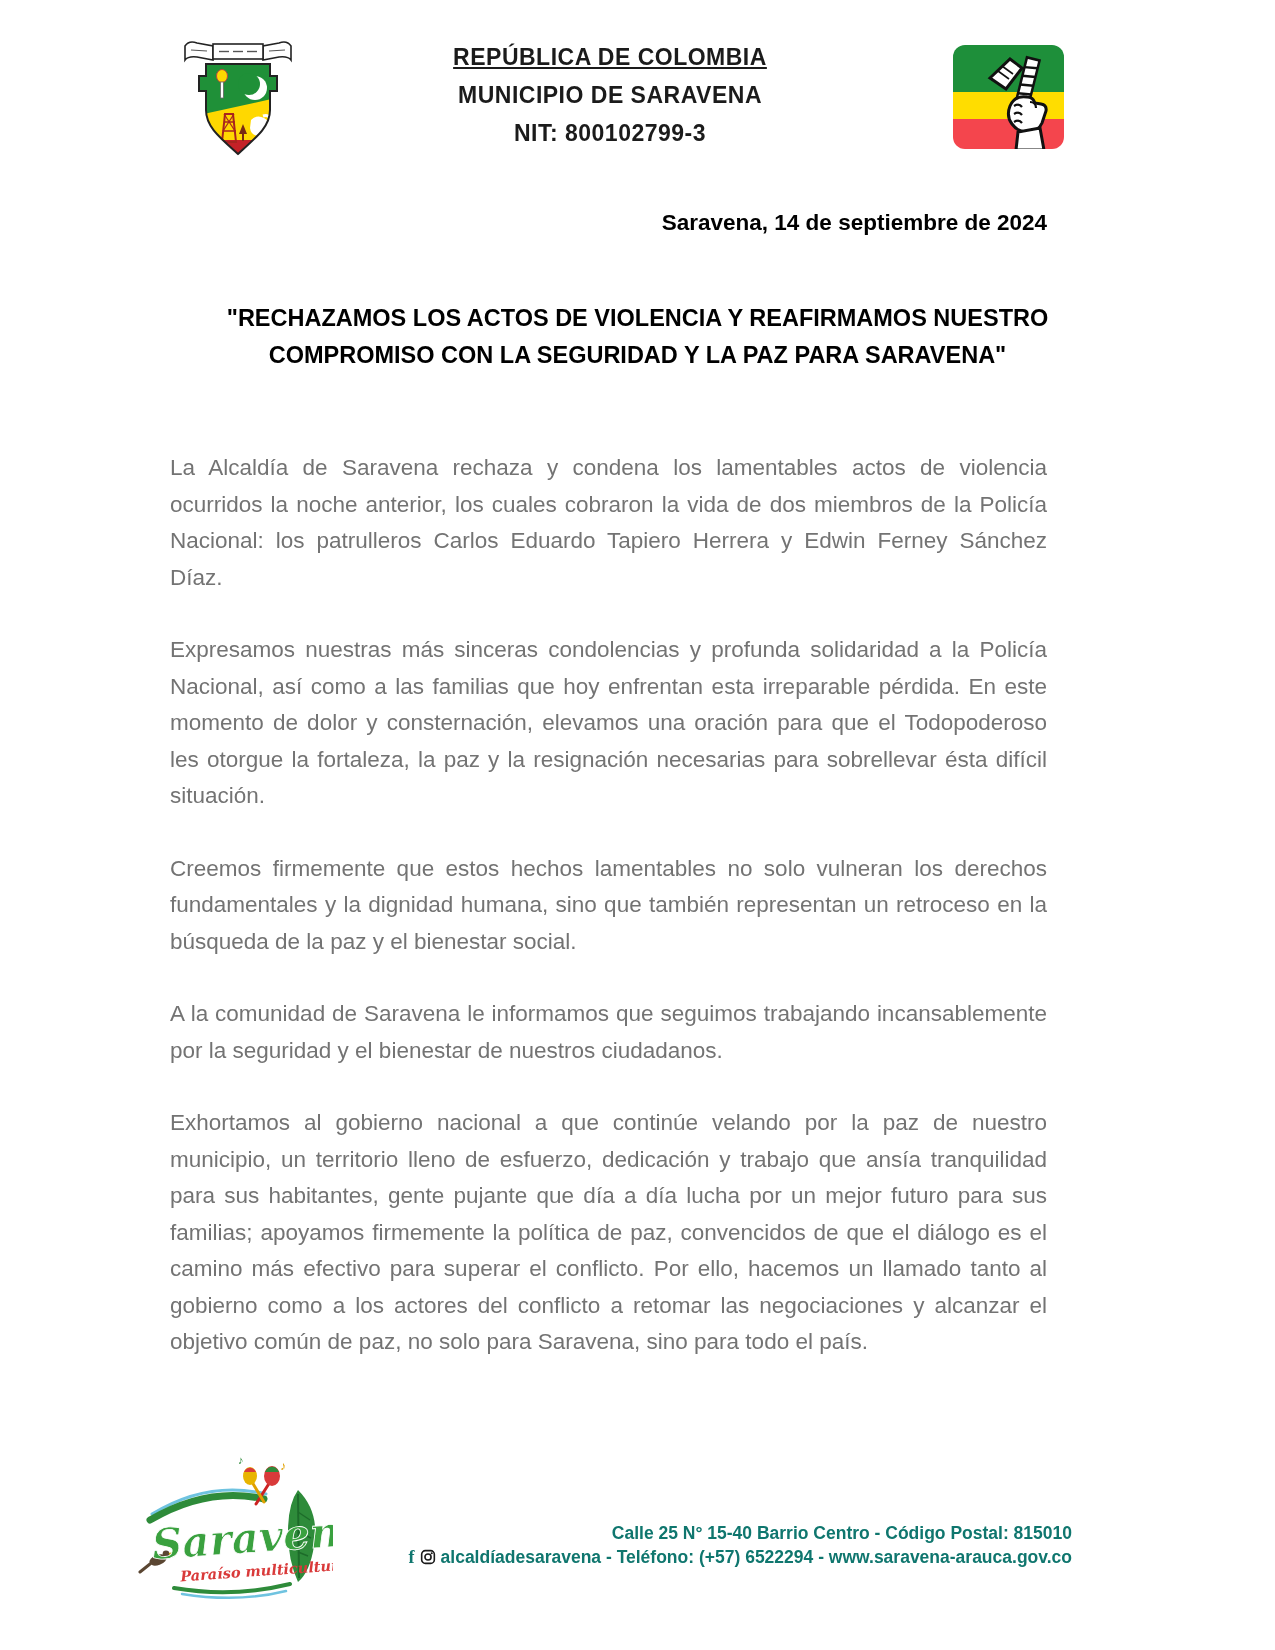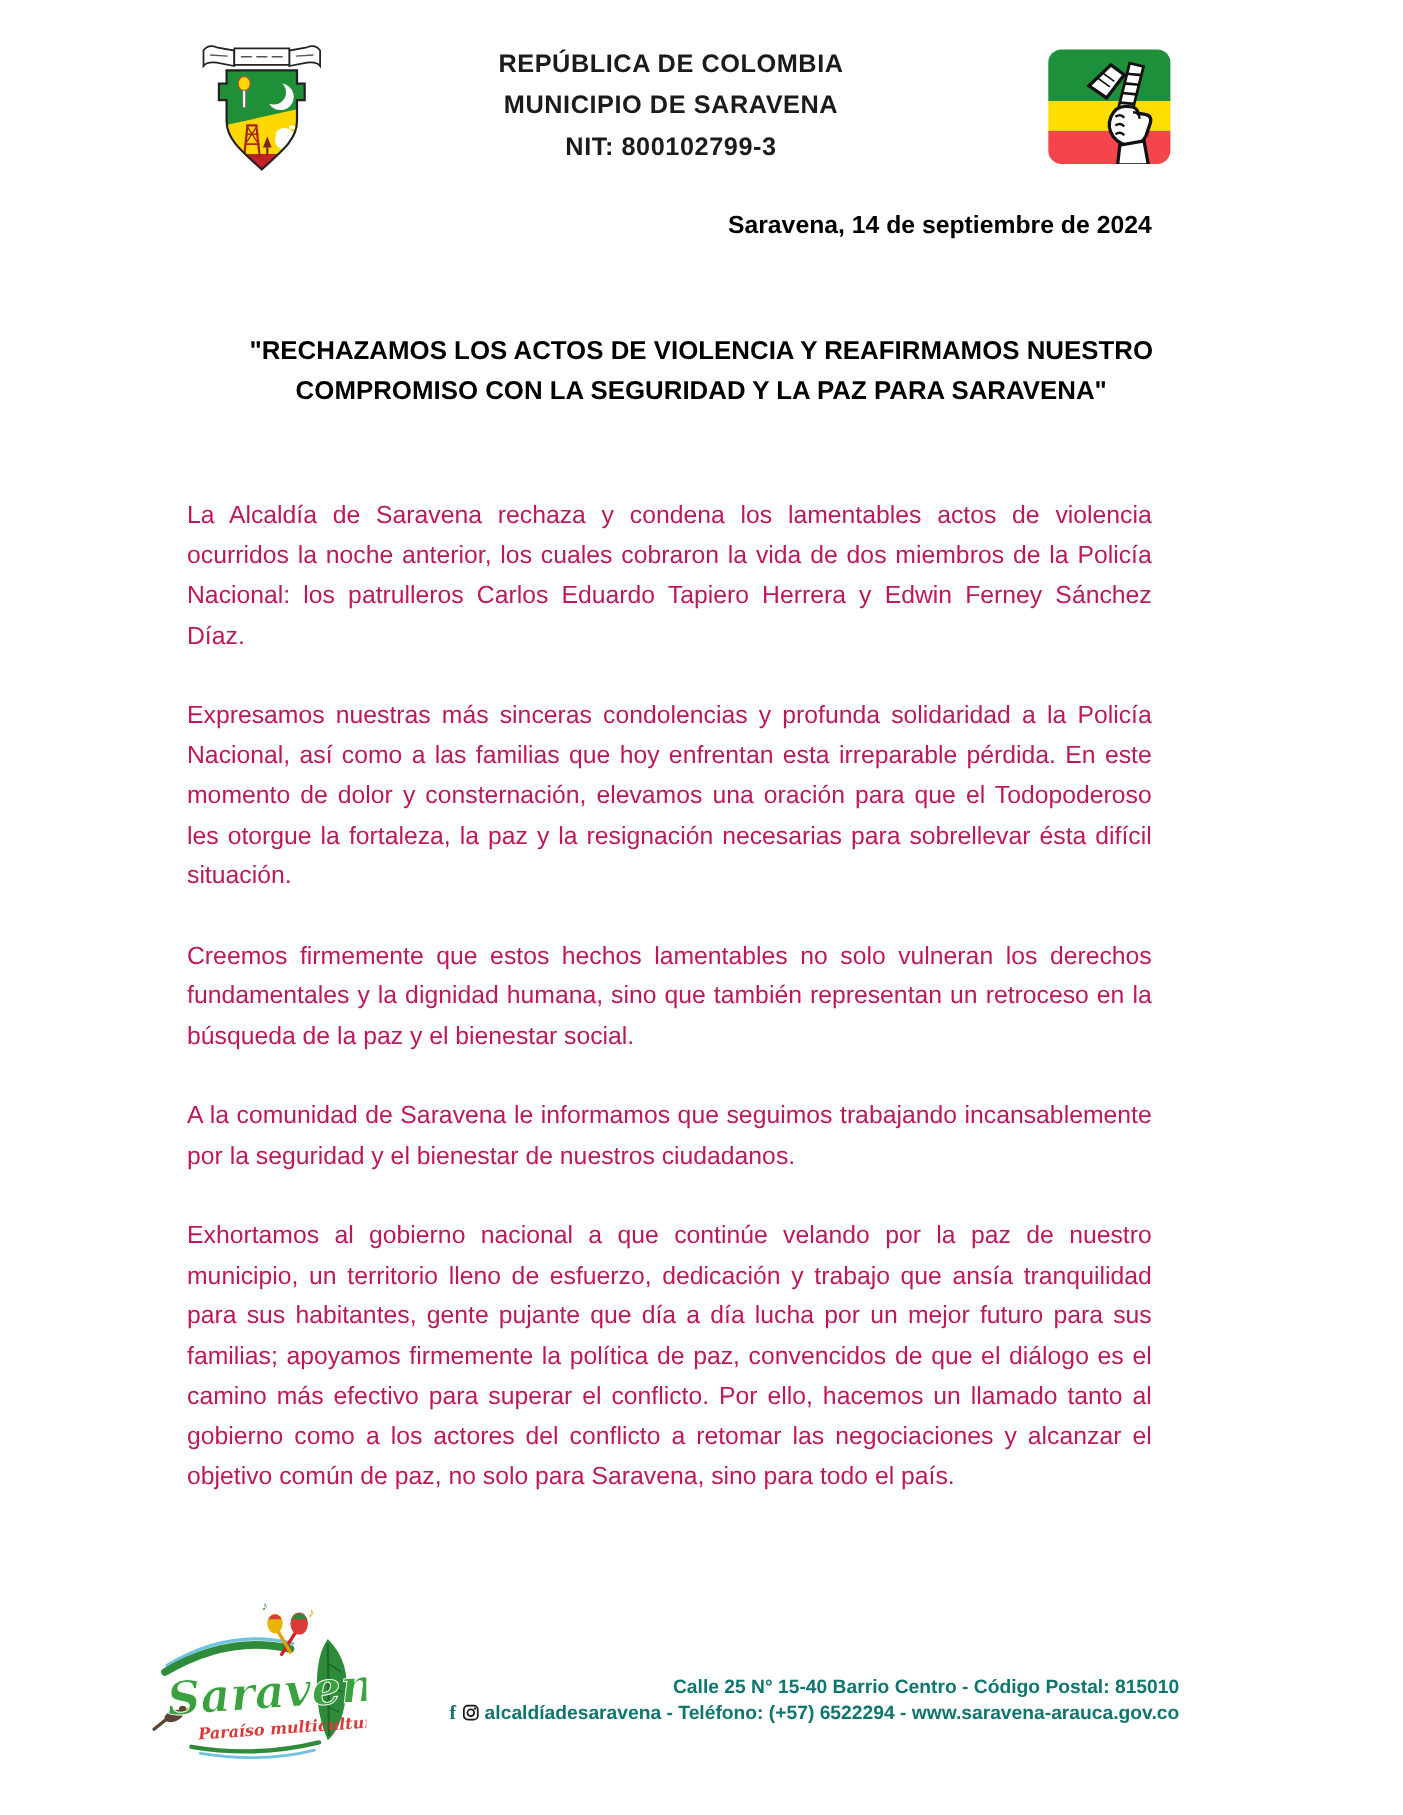--- a/index.html
+++ b/index.html
@@ -15,41 +15,41 @@
   }
 
   
   .coat-of-arms { position:absolute; left:175px; top:36px; width:126px; height:130px; }
   .header-textblock {
     position:absolute; left:380px; top:44px; width:460px;
     text-align:center; color:#1b1b1b;
     letter-spacing:0.5px;
     line-height:26px;
   }
-  .header-line-reg  { font-size:23px; font-weight:600; }
+  .header-line-reg  { font-size:23px; font-weight:600;text-decoration:underline; }
   .header-line-bold { font-size:23px; font-weight:800;margin-top:12px; }
   .flag-logo { position:absolute; left:952px; top:44px; width:113px; height:106px; }
 
   
   .date-line {
-    position:absolute; left:170px; top:192px; width:877px;
+    position:absolute; left:170px; top:210px; width:877px;
     text-align:right; font-weight:bold; font-size:22.5px; color:#000;
   }
 
   
   .doc-title-wrap { position:absolute; left:0; top:300px; width:100%; display:flex; justify-content:center; }
   .doc-title {
     width:900px; text-align:center;
     font-weight:bold; font-size:23.5px; line-height:37px; color:#000;
   }
 
   
   .body-text {
     position:absolute; left:170px; top:450px; width:877px;
-    font-size:22.5px; line-height:36.5px; text-align:justify; color:#be185d;
+    font-size:22.5px; line-height:36.5px; text-align:justify; color:#737373;
   }
   .body-text p { margin-bottom:36px; }
 
   
   .footer-logo { position:absolute; left:138px; top:1442px; width:195px; height:168px; }
   .footer-contact {
     position:absolute; right:203px; top:1522px; width:680px;
     text-align:right; font-weight:bold; font-size:17.5px; line-height:23.5px; color:#0f766e;
   }
   .social-row { display:flex; justify-content:flex-end; align-items:center; gap:5px; }

